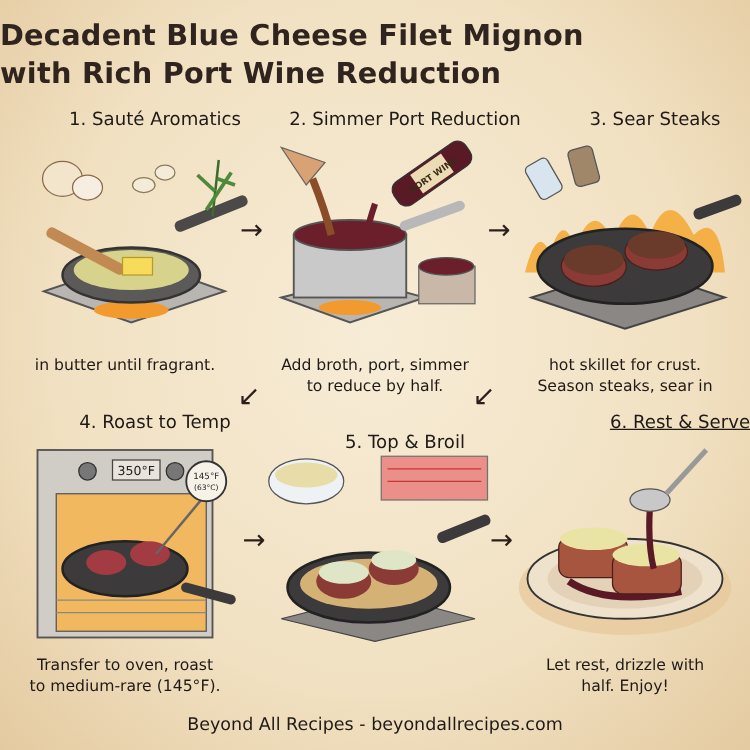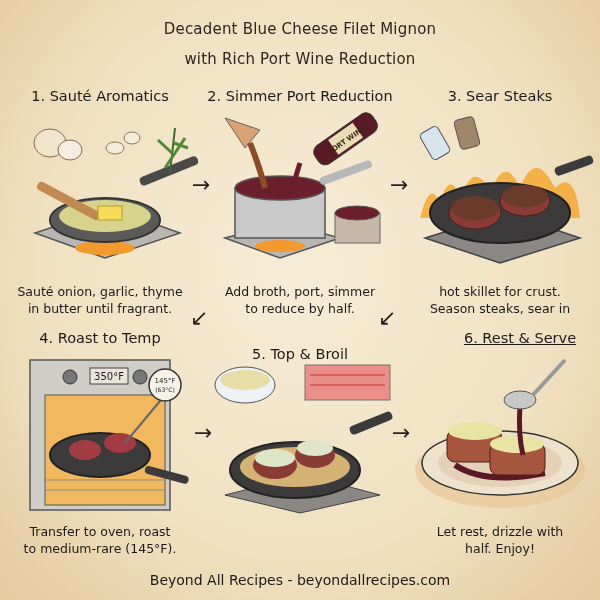--- a/index.html
+++ b/index.html
@@ -1,19 +1,19 @@
 <!DOCTYPE html>
 <html><head>
 <meta charset="utf-8">
 <style>
   html,body{margin:0;padding:0;}
   body{width:600px;height:600px;overflow:hidden;font-family:"DejaVu Sans",sans-serif;}
   .page{position:relative;width:600px;height:600px;background:radial-gradient(ellipse at 50% 45%, #f7ecd6 0%, #f1e1c2 60%, #e4caa0 100%);color:#2a1f1a;}
-  .title{position:absolute;left:0;right:0;top:14px;text-align:center;font-weight:normal;font-size:15px;line-height:30px;color:#2f241e;letter-spacing:0.2px;}
-  .step-h{position:absolute;width:200px;text-align:center;font-size:14.5px;color:#1f1a17;}
+  .title{position:absolute;left:0;right:0;top:14px;font-weight:bold;font-size:23px;line-height:30px;color:#2f241e;letter-spacing:0.2px;}
+  .step-h{position:absolute;width:200px;text-align:center;font-size:14.5px;color:#1f1a17;padding-left:24px;}
   .step-t{position:absolute;width:200px;text-align:center;font-size:12.5px;line-height:17px;color:#1f1a17;}
   .illus{position:absolute;width:190px;height:160px;}
   .arrow{position:absolute;font-size:22px;color:#2a1f1a;}
   .footer{position:absolute;left:0;right:0;top:572px;text-align:center;font-size:14px;color:#1f1a17;}
 </style>
 </head>
 <body>
 
 <div class="page">
   <div class="title">
@@ -69,21 +69,20 @@
     <ellipse cx="120" cy="93" rx="25" ry="15" fill="#8a3b35" stroke="#4a1f1a"></ellipse>
     <ellipse cx="120" cy="88" rx="23" ry="11" fill="#6a3a2a"></ellipse>
     <rect x="20" y="20" width="20" height="30" rx="4" fill="#d8e4ee" stroke="#555" transform="rotate(-30 30 35)"></rect>
     <rect x="52" y="10" width="20" height="30" rx="4" fill="#a0876a" stroke="#555" transform="rotate(-15 62 25)"></rect>
   </svg>
 
   <div class="arrow" style="left:192px;top:172px;">→</div>
   <div class="arrow" style="left:390px;top:172px;">→</div>
 
   <div class="step-t" style="left:0;top:283px;">
-    <div>Sauté onion, garlic, thyme</div>
     <div>in butter until fragrant.</div>
   </div>
   <div class="step-t" style="left:200px;top:283px;">
     <div>Add broth, port, simmer</div>
     <div>to reduce by half.</div>
   </div>
   <div class="step-t" style="left:400px;top:283px;">
     <div>hot skillet for crust.</div>
     <div>Season steaks, sear in</div>
   </div>

